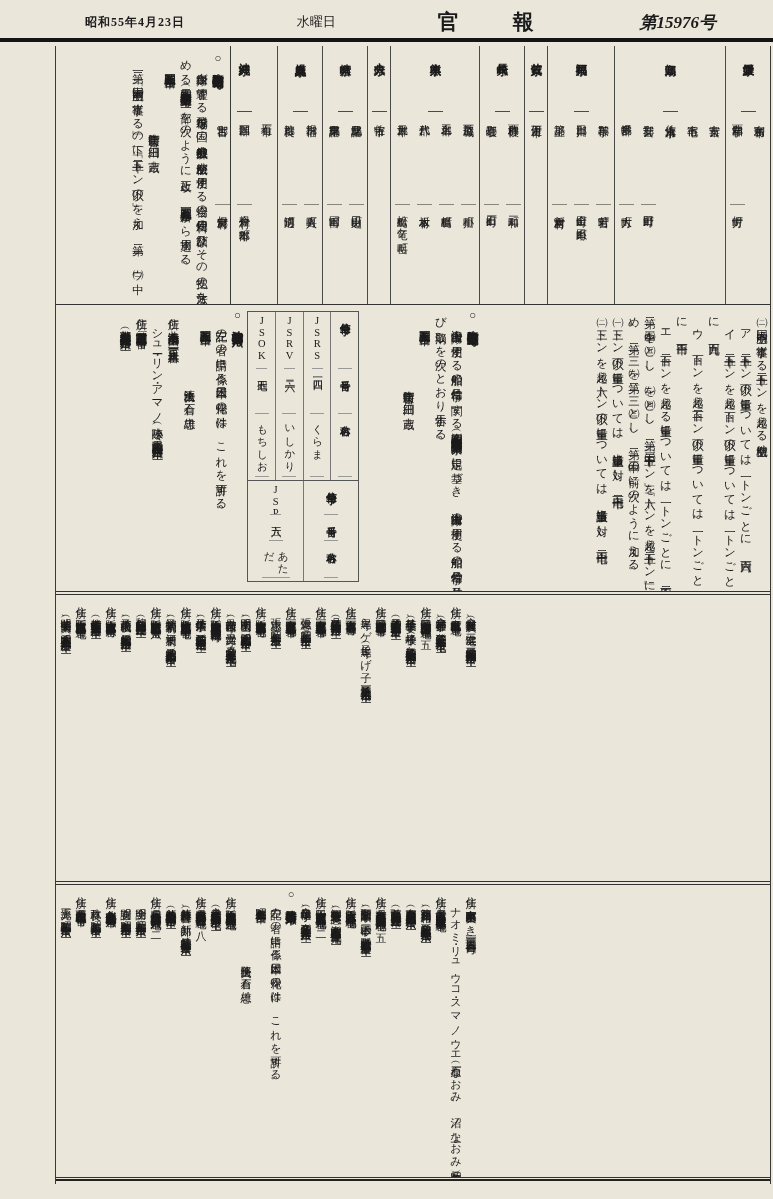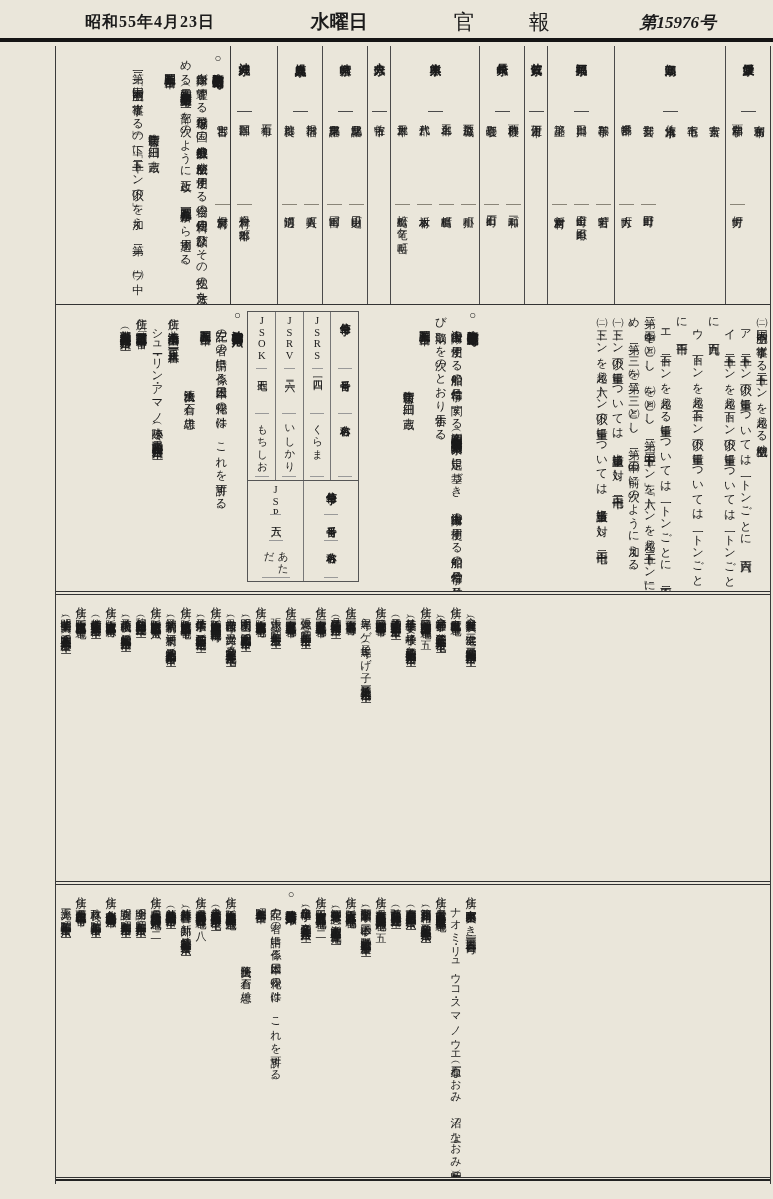--- a/index.html
+++ b/index.html
@@ -7,23 +7,23 @@
     width:773px;height:1199px;overflow:hidden;position:relative;
     background:#eae6da;
     font-family:"Liberation Serif","DejaVu Serif",serif;
     color:#1b1b1b;
   }
   
   .masthead{
     position:absolute;left:55px;top:6px;width:716px;height:32px;
     display:flex;align-items:center;justify-content:space-between;
   }
-  .mast-date{font-size:16px;font-weight:bold;letter-spacing:1px;padding-left:30px;white-space:nowrap;text-align:right;}
-  .mast-weekday{font-size:19px;font-weight:bold;margin-left:10px;}
-  .mast-title{font-size:21px;font-weight:normal;letter-spacing:4px;white-space:pre;}
+  .mast-date{font-size:12px;font-weight:bold;letter-spacing:1px;padding-left:30px;white-space:nowrap;text-align:right;}
+  .mast-weekday{font-size:13px;font-weight:normal;margin-left:10px;}
+  .mast-title{font-size:21px;font-weight:bold;letter-spacing:4px;white-space:pre;}
   .mast-issue{font-size:17px;font-weight:bold;padding-right:55px;white-space:nowrap;font-style:italic;}
   .head-rule{
     position:absolute;left:0px;top:38px;width:773px;height:3px;
     border-top:3px solid #151515;border-bottom:1px solid #151515;box-sizing:border-box;
   }
   
   .frame{
     position:absolute;left:55px;top:46px;width:716px;height:1138px;
     border-left:1px solid #3a3a3a;border-right:1px solid #3a3a3a;
     box-sizing:border-box;display:flex;flex-direction:column;

